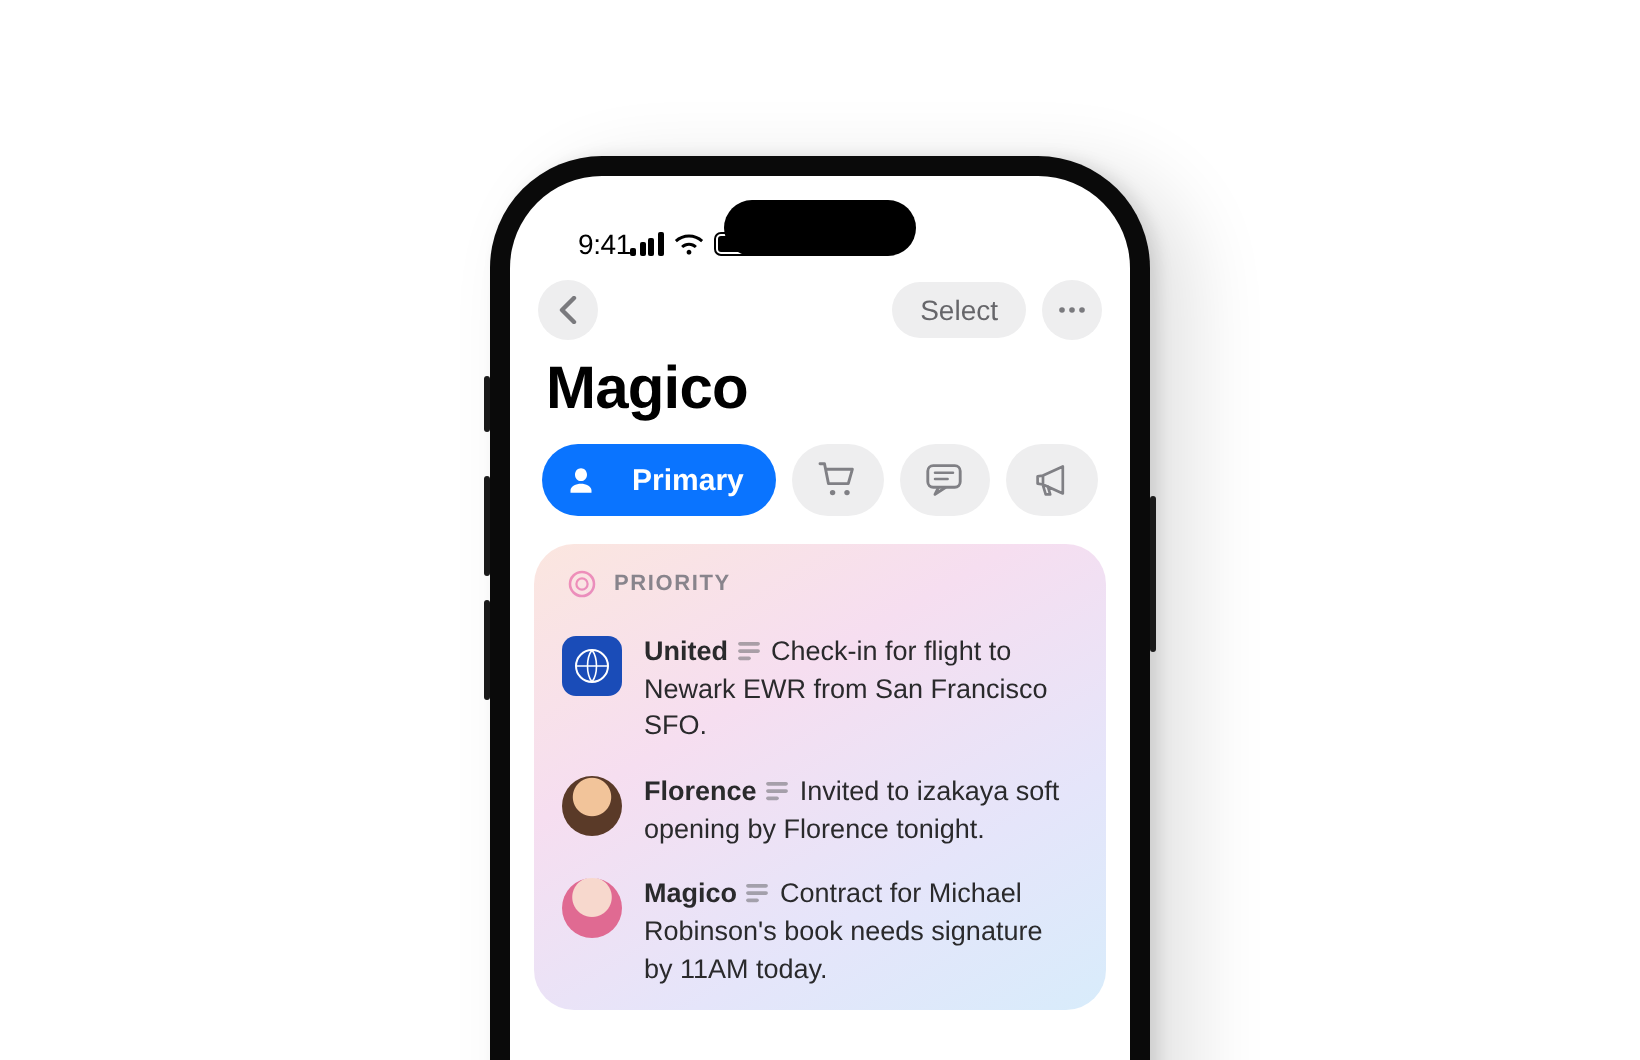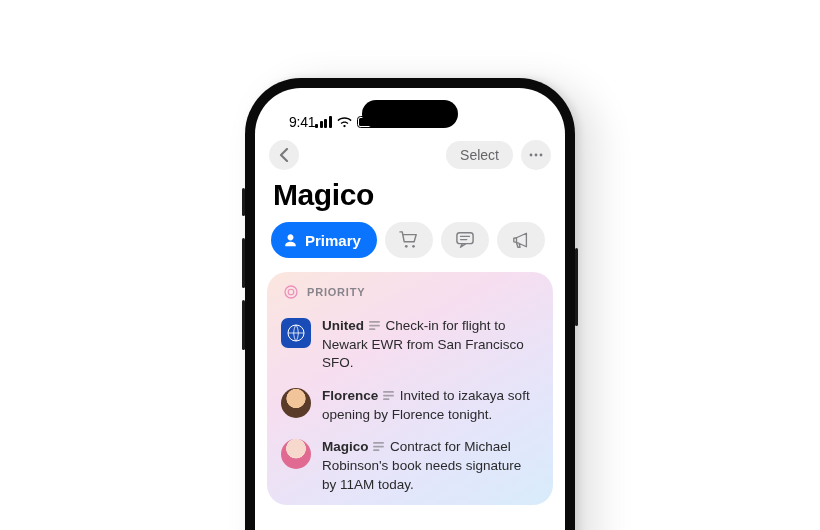--- a/index.html
+++ b/index.html
@@ -137,21 +137,21 @@
     border-radius: 18px;
     background: #eeeeef;
     color: #808085;
     display:flex; align-items:center; justify-content:center;
     font-size: 15px;
   }
   .filter.primary {
     background: #0a74ff;
     color: #fff;
     padding: 0 16px 0 12px;
-    gap: 7px;
+    gap: 18px;
     font-weight: 600;
   }
   .filter.icon { width: 48px; }
 
   .priority-card {
     margin: 0 12px;
     border-radius: 20px;
     background: linear-gradient(150deg, #fbe6df 0%, #f6def0 35%, #e5e5fa 70%, #d8ecfb 100%);
     padding: 12px 14px 4px;
     position: relative;

